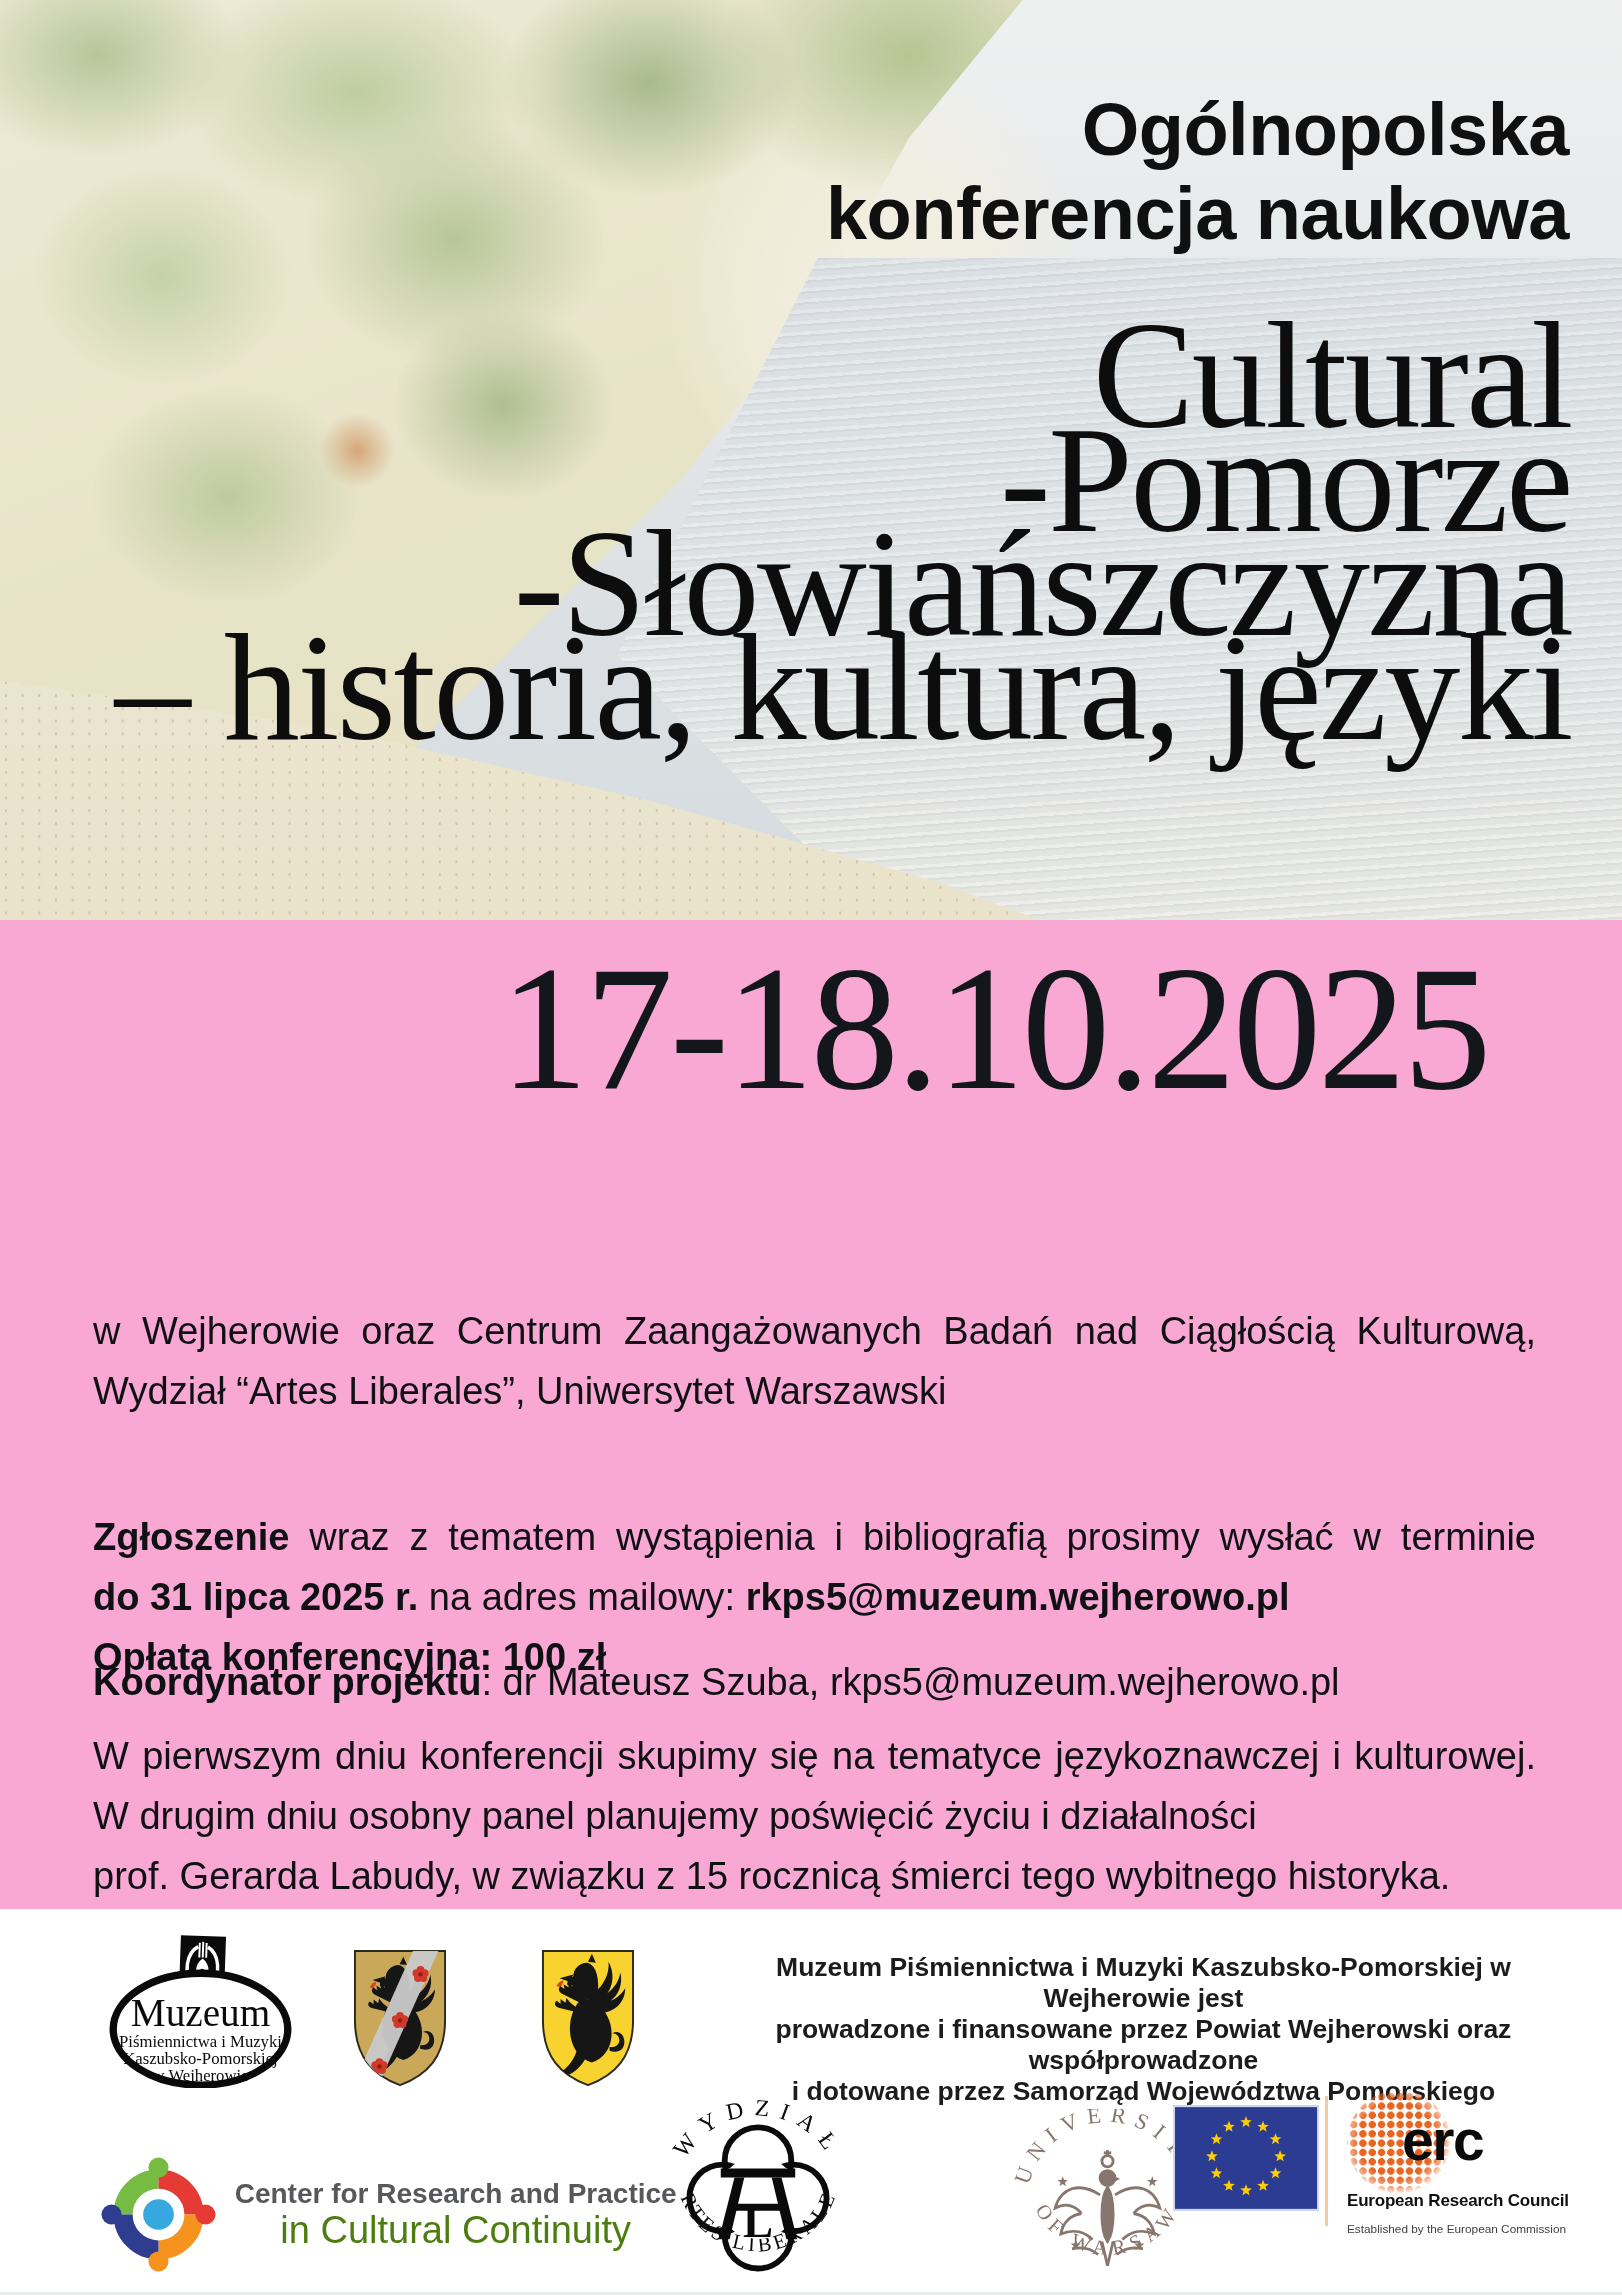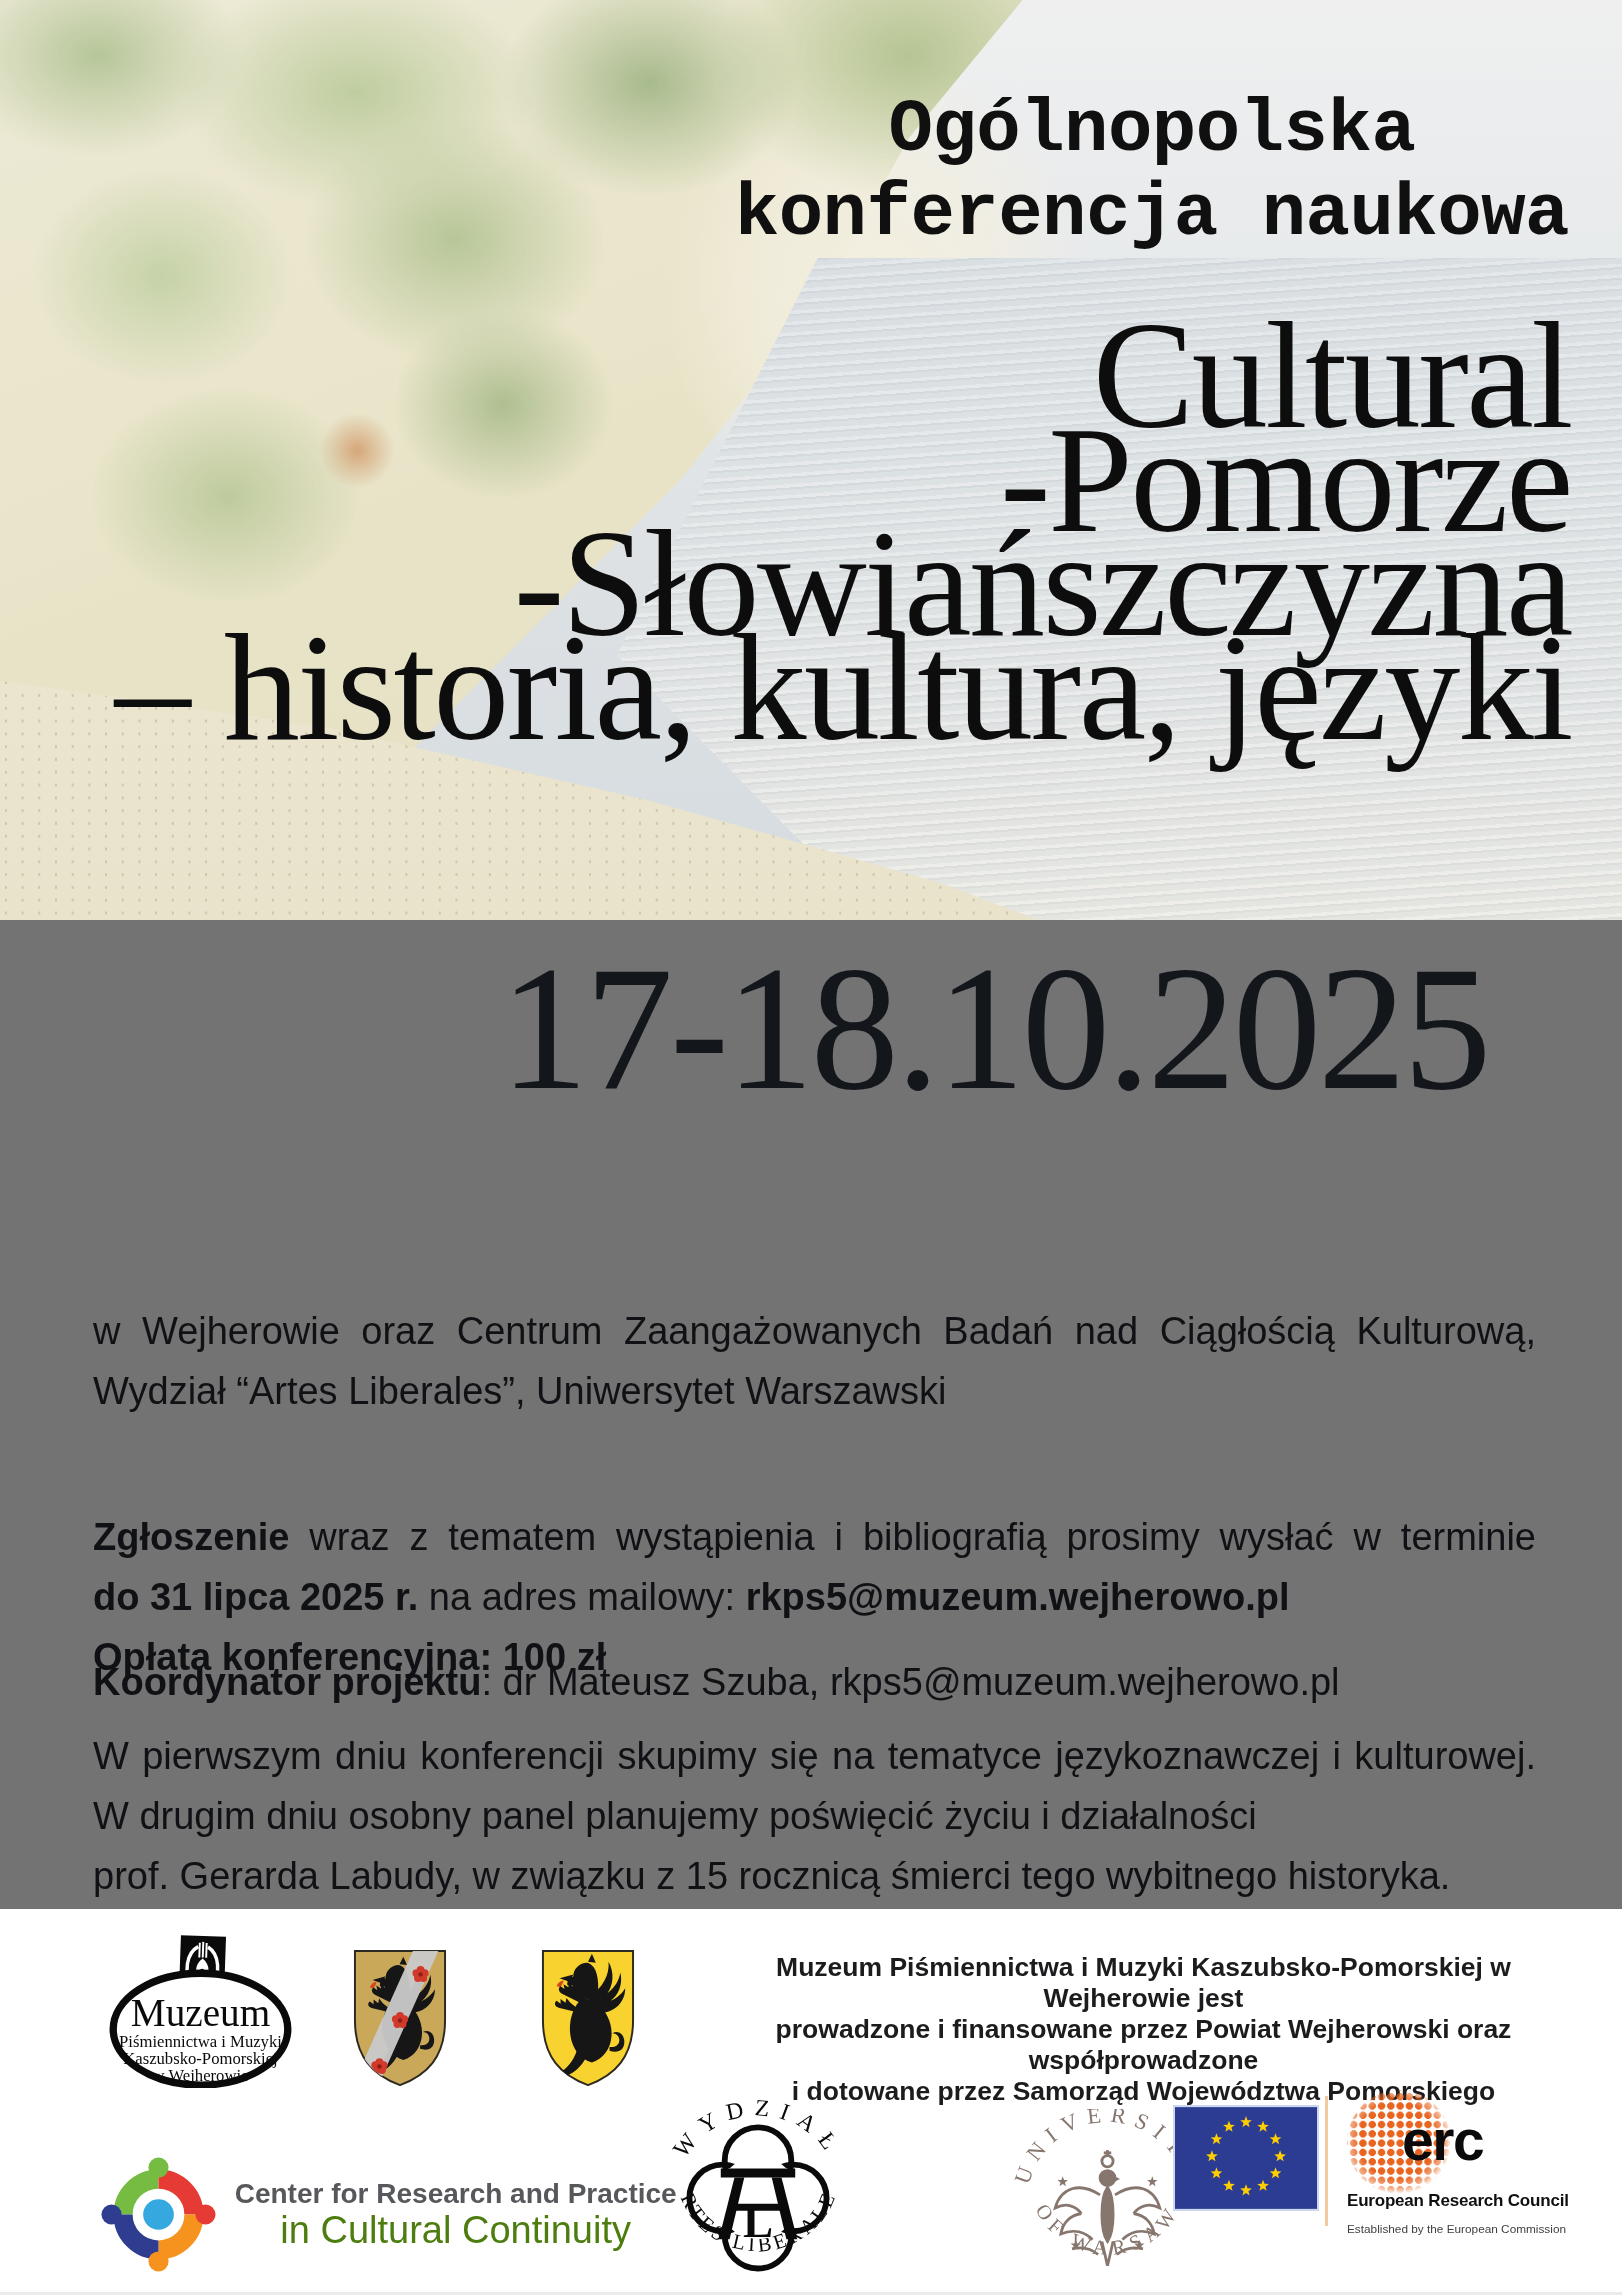--- a/index.html
+++ b/index.html
@@ -31,29 +31,29 @@
           radial-gradient(196px 157px at 14% 54%,#a8bb80 0%,rgba(168,187,128,0) 70%),
           radial-gradient(157px 137px at 31% 44%,#93aa6e 0%,rgba(147,170,110,0) 70%),
           radial-gradient(54px 54px at 22% 49%,#c9884e 0%,rgba(201,136,78,0) 70%);}
   .hero .beach{position:absolute;inset:0;
         background:
           radial-gradient(2.9px 2.9px at 5.9px 4.4px, rgba(158,148,112,.5) 0 40%, transparent 50%),
           linear-gradient(180deg,#ebe5ca,#e4ddc0);
         background-size:16.7px 12.8px,100% 100%;
         clip-path:polygon(0 74%,20% 79%,40% 87%,58% 96%,64% 100%,0 100%);}
   .hero .wash{position:absolute;inset:0;background:rgba(255,255,255,.20);}
-  .kicker{position:absolute;top:88px;right:54px;text-align:center;z-index:5;
-          font-family:Liberation Mono, monospace;font-weight:700;
+  .kicker{position:absolute;top:88px;right:54px;text-align:right;z-index:5;
+          font-family:Liberation Sans, sans-serif;font-weight:700;
           font-size:74px;line-height:84px;letter-spacing:-0.5px;color:#101010;}
   .title{position:absolute;top:324px;right:52px;text-align:right;z-index:5;
          font-family:"Liberation Serif","DejaVu Serif",serif;font-weight:400;
          font-size:152px;line-height:104px;letter-spacing:-2.5px;color:#0d0d0d;white-space:nowrap;}
 
   
-  .gray{position:absolute;left:0;top:920px;width:1623px;height:989px;background:#737373;}
+  .gray{position:absolute;left:0;top:920px;width:1623px;height:989px;background:#f9a8d4;}
   .date{position:absolute;top:19.6px;right:135px;font-family:"Liberation Serif","DejaVu Serif",serif;
         font-size:177px;line-height:177px;letter-spacing:-3.4px;color:#13161b;white-space:nowrap;}
   .venue{position:absolute;top:236px;right:131px;text-align:right;
         font-family:"Liberation Serif","DejaVu Serif",serif;font-size:54px;line-height:74px;color:#1b1e24;}
   .para{position:absolute;left:93px;width:1443px;font-size:38px;color:#101114;}
   .para .ln{line-height:60px;}
   .para .jl{text-align:justify;text-align-last:justify;}
   .b{font-weight:700;}
   .p1{top:381px;} .p2{top:587px;} .p3{top:732px;} .p4{top:806px;}
 

